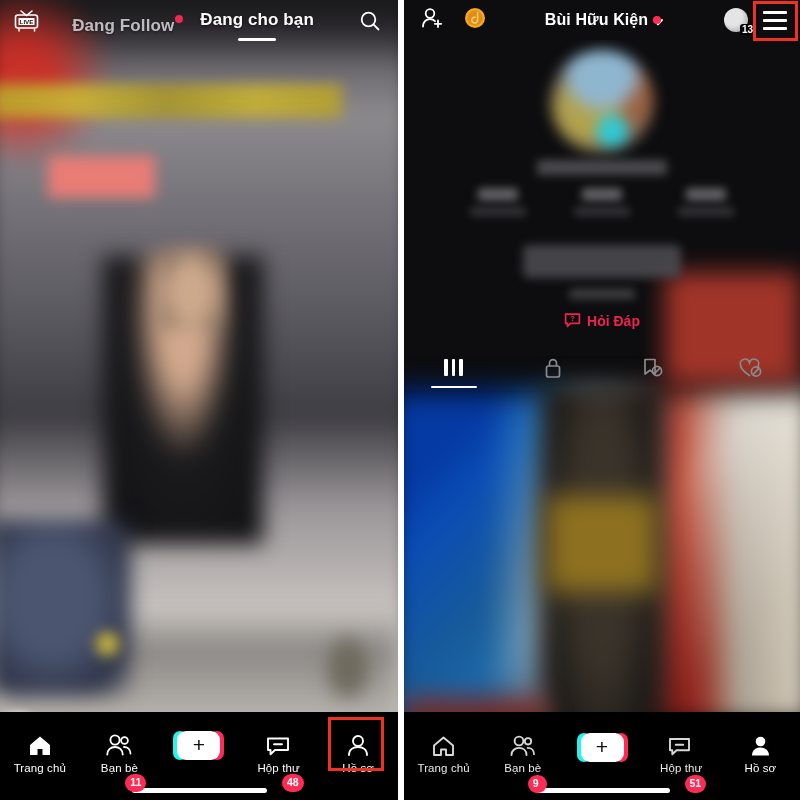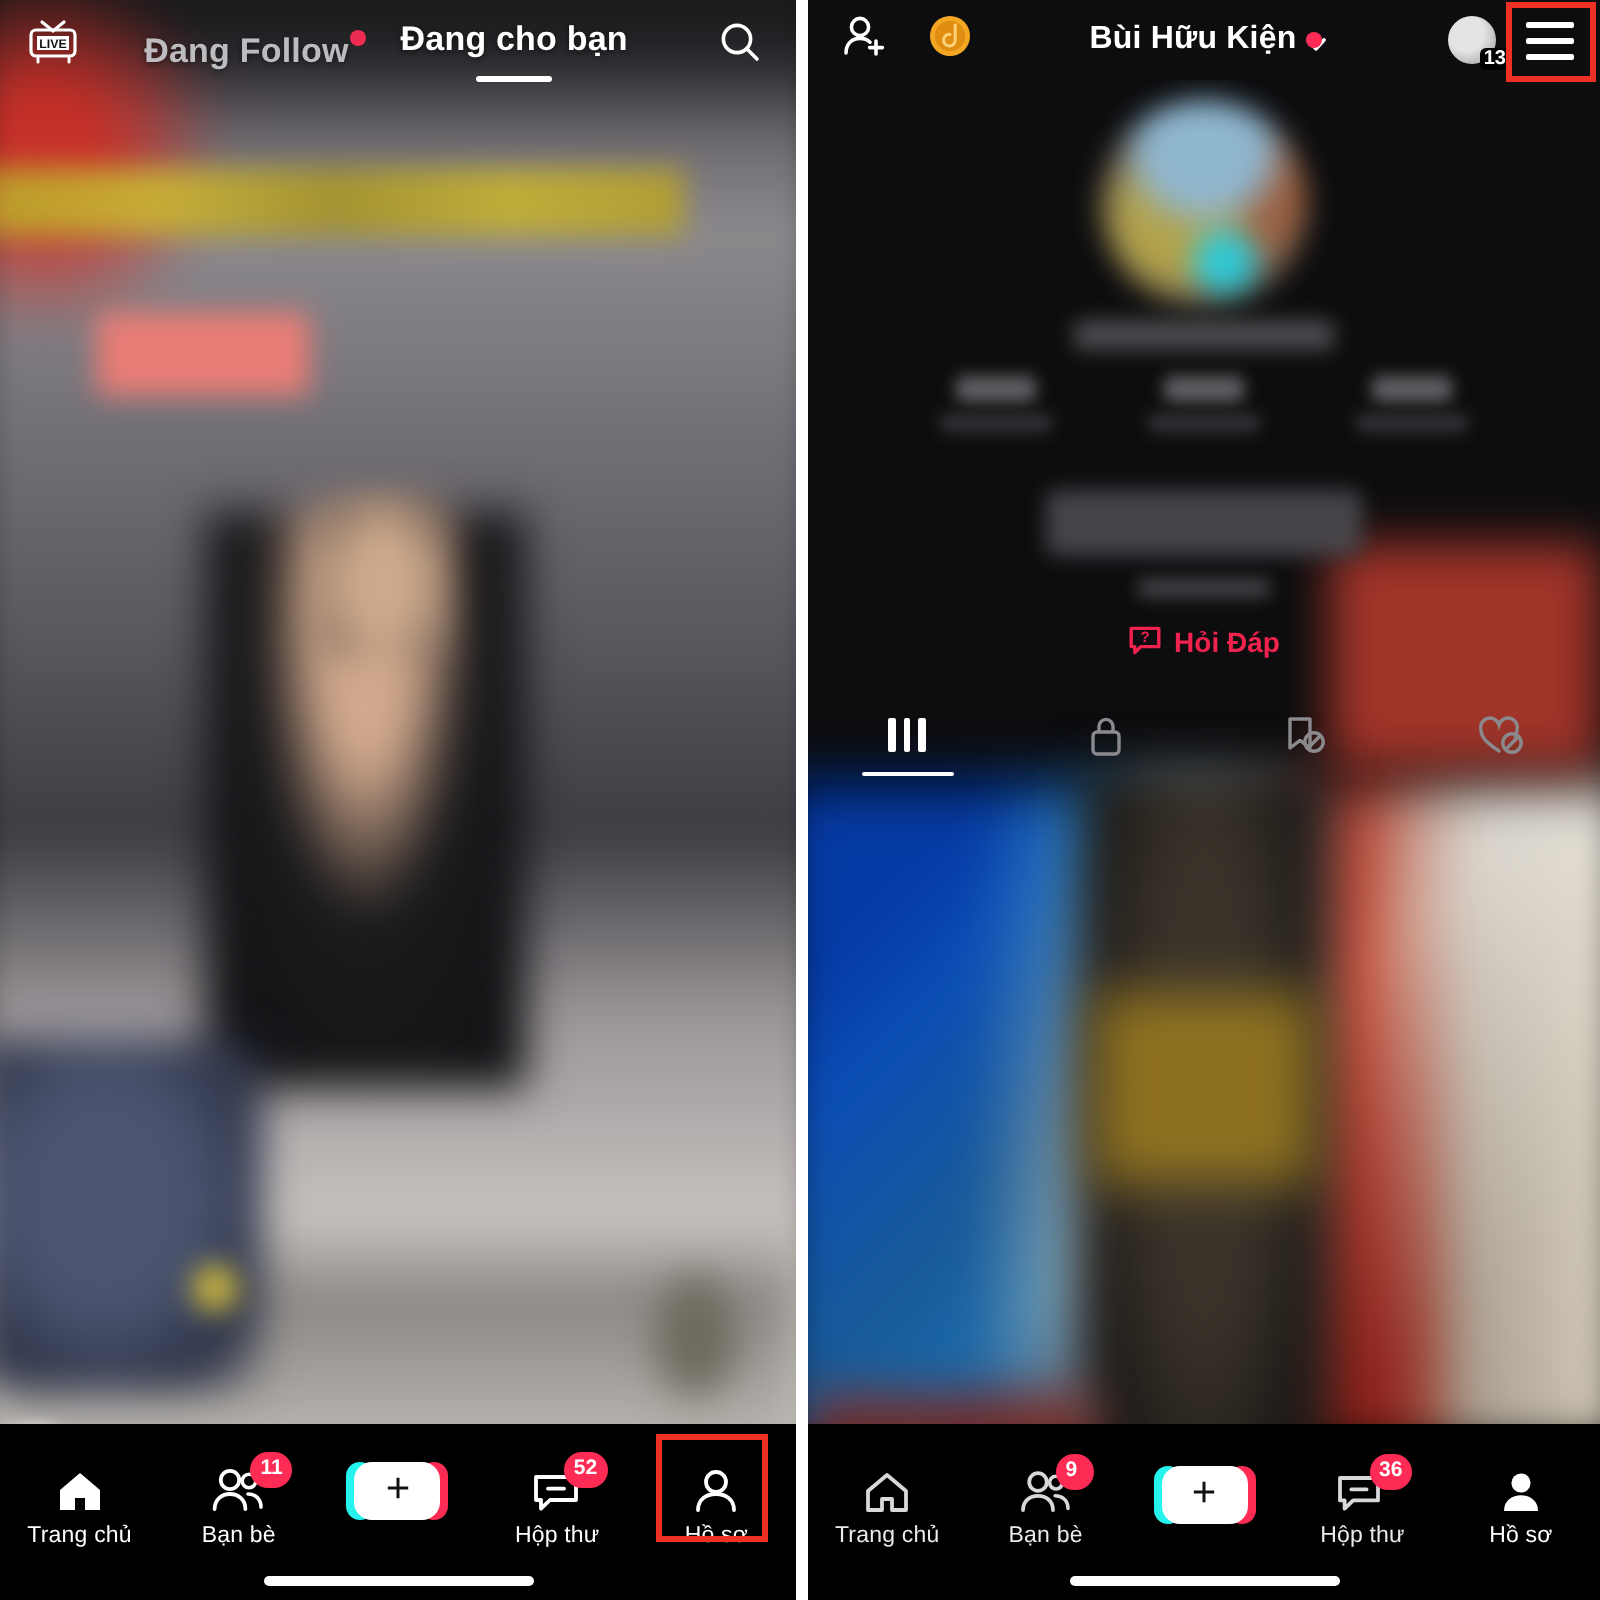--- a/index.html
+++ b/index.html
@@ -97,21 +97,21 @@
   .nav-item {
     position:relative; flex:1; display:flex; flex-direction:column;
     align-items:center; justify-content:flex-end; gap:4px;
   }
   .nav-ico { position:relative; display:flex; align-items:flex-end; justify-content:center; }
   .nav-label { font-size:11.5px; color:#fff; letter-spacing:.1px; }
   .nav-label.dim { color:#e9e9ea; }
   .badge {
     position:absolute; background:#fe2c55; color:#fff; border-radius:999px;
     font-size:10.5px; font-weight:700; line-height:1;
-    padding:3px 5px 4px; min-width:19px; text-align:left;
+    padding:3px 5px 4px; min-width:19px; text-align:left;margin-top:48px;
   }
   .create-btn {
     position:relative; width:43px; height:29px; border-radius:9px;
     background:#fff; display:flex; align-items:center; justify-content:center;
   }
   .create-btn::before, .create-btn::after {
     content:""; position:absolute; top:0; width:14px; height:29px; border-radius:9px; z-index:-1;
   }
   .create-btn::before { left:-4px; background:#25f4ee; }
   .create-btn::after  { right:-4px; background:#fe2c55; }
@@ -295,21 +295,21 @@
             <span class="create-plus">+</span>
           </div>
         </div>
 
         <div class="nav-item">
           <div class="nav-ico">
             <svg width="28" height="25" viewBox="0 0 28 25" aria-hidden="true">
               <path d="M3 5.5 H23 V17 H10 L5.5 21.3 V17 H3 Z" stroke="#fff" stroke-width="1.9" fill="none" stroke-linejoin="round"></path>
               <line x1="9" y1="11.3" x2="17" y2="11.3" stroke="#fff" stroke-width="1.9" stroke-linecap="round"></line>
             </svg>
-            <span class="badge" style="top:-7px; right:-11px;">52</span>
+            <span class="badge" style="top:-7px; right:-11px;">48</span>
           </div>
           <div class="nav-label">Hộp thư</div>
         </div>
 
         <div class="nav-item">
           <div class="nav-ico">
             <svg width="26" height="25" viewBox="0 0 26 25" aria-hidden="true">
               <circle cx="13" cy="8" r="5" stroke="#fff" stroke-width="1.9" fill="none"></circle>
               <path d="M4 22 C4 16.6 8.2 14 13 14 C17.8 14 22 16.6 22 22" stroke="#fff" stroke-width="1.9" fill="none" stroke-linecap="round"></path>
             </svg>
@@ -466,21 +466,21 @@
             <span class="create-plus">+</span>
           </div>
         </div>
 
         <div class="nav-item">
           <div class="nav-ico">
             <svg width="28" height="24" viewBox="0 0 28 24" aria-hidden="true">
               <path d="M3 5 H22 V16.2 H9.6 L5.3 20.3 V16.2 H3 Z" stroke="#d8d8da" stroke-width="1.9" fill="none" stroke-linejoin="round"></path>
               <line x1="8.7" y1="10.7" x2="16.3" y2="10.7" stroke="#d8d8da" stroke-width="1.9" stroke-linecap="round"></line>
             </svg>
-            <span class="badge" style="top:-7px; right:-11px;">36</span>
+            <span class="badge" style="top:-7px; right:-11px;">51</span>
           </div>
           <div class="nav-label dim">Hộp thư</div>
         </div>
 
         <div class="nav-item">
           <div class="nav-ico">
             <svg width="25" height="24" viewBox="0 0 25 24" aria-hidden="true">
               <circle cx="12.5" cy="7.5" r="4.8" fill="#fff"></circle>
               <path d="M4 21.5 C4 16.2 8 13.6 12.5 13.6 C17 13.6 21 16.2 21 21.5 Z" fill="#fff"></path>
             </svg>

